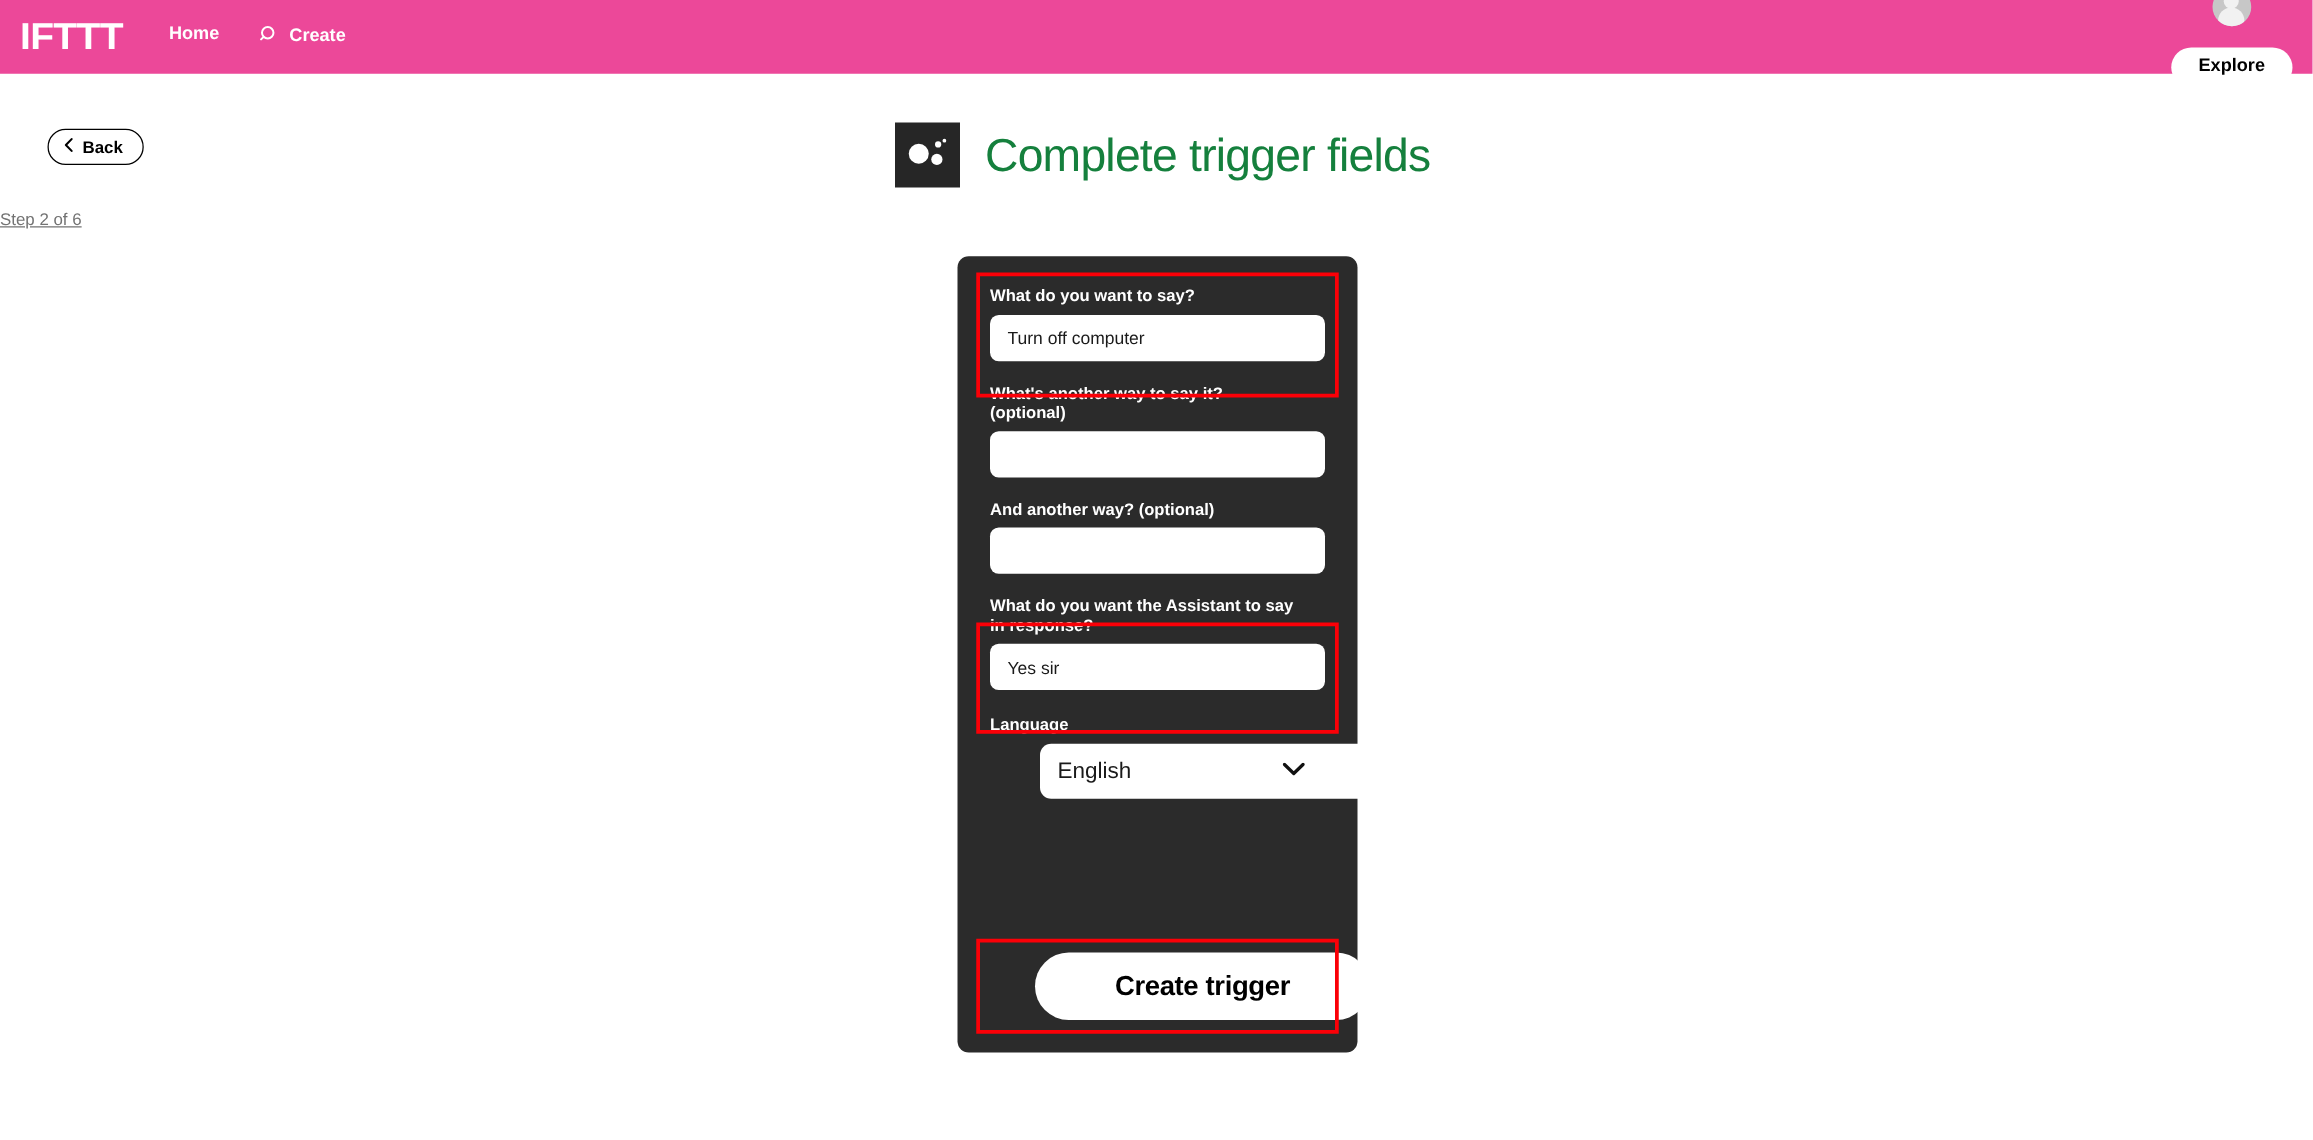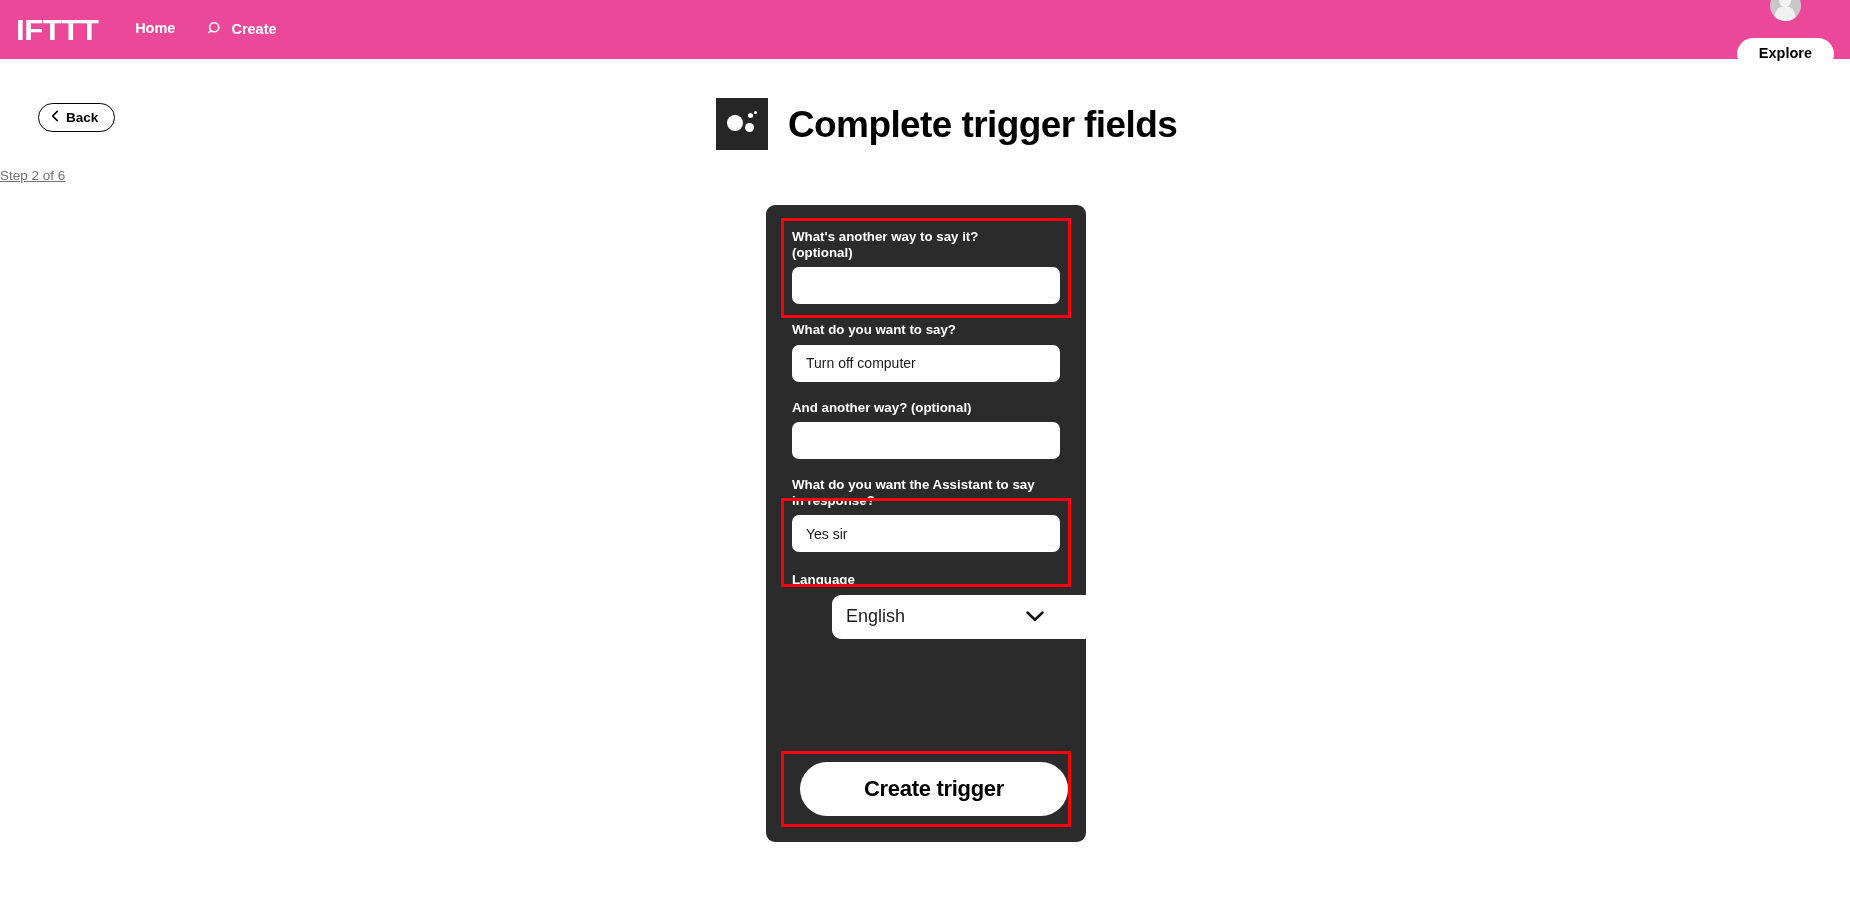--- a/index.html
+++ b/index.html
@@ -150,22 +150,22 @@
     background: #ffffff;
     display: block;
   }
   .service-icon .d1 { width: 16px; height: 16px; left: 11px;   top: 17px; }
   .service-icon .d2 { width: 5px;  height: 5px;  left: 32px;   top: 15px; }
   .service-icon .d3 { width: 9px;  height: 9px;  left: 28.5px; top: 25px; }
   .service-icon .d4 { width: 3px;  height: 3px;  left: 38px;   top: 13px; }
 
   .page-title {
     font-size: 37px;
-    font-weight: bold;
-    color: #000000;
+    font-weight: normal;
+    color: #15803d;
     letter-spacing: -0.6px;
     line-height: 1;
     white-space: nowrap;
   }
 
   .step-text {
     position: absolute;
     left: 0;
     top: 168px;
     width: 1850px;
@@ -241,21 +241,21 @@
     position: absolute;
     right: 16px;
     top: 50%;
     transform: translateY(-50%);
     pointer-events: none;
   }
 
   
   .create-btn {
     position: absolute;
-    left: 800px;
+    left: 828px;
     top: 762px;
     width: 268px;
     height: 54px;
     background: #ffffff;
     color: #000000;
     border: none;
     border-radius: 999px;
     font-size: 22px;
     font-weight: bold;
     font-family: "Liberation Sans", sans-serif;
@@ -322,28 +322,28 @@
   </div>
   <h1 class="page-title">Complete trigger fields</h1>
 </div>
 
 <div class="step-text">Step 2 of 6</div>
 
 <div class="card">
   <div class="card-inner">
 
     <div class="field">
+      <div class="field-label">What do you want to say?</div>
+      <input class="text-input" type="text" value="Turn off computer" style="">
+    </div>
+
+    <div class="field">
       <div class="field-label">What's another way to say it?
 (optional)</div>
       <input class="text-input" type="text" value="" style="">
-    </div>
-
-    <div class="field">
-      <div class="field-label">What do you want to say?</div>
-      <input class="text-input" type="text" value="Turn off computer" style="">
     </div>
 
     <div class="field">
       <div class="field-label">And another way? (optional)</div>
       <input class="text-input" type="text" value="" style="">
     </div>
 
     <div class="field assistant">
       <div class="field-label">What do you want the Assistant to say
 in response?</div>

